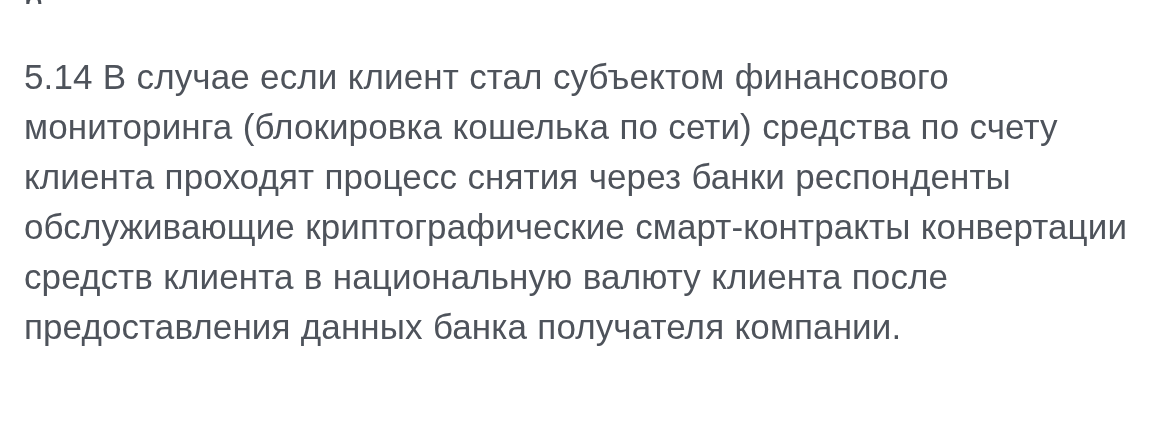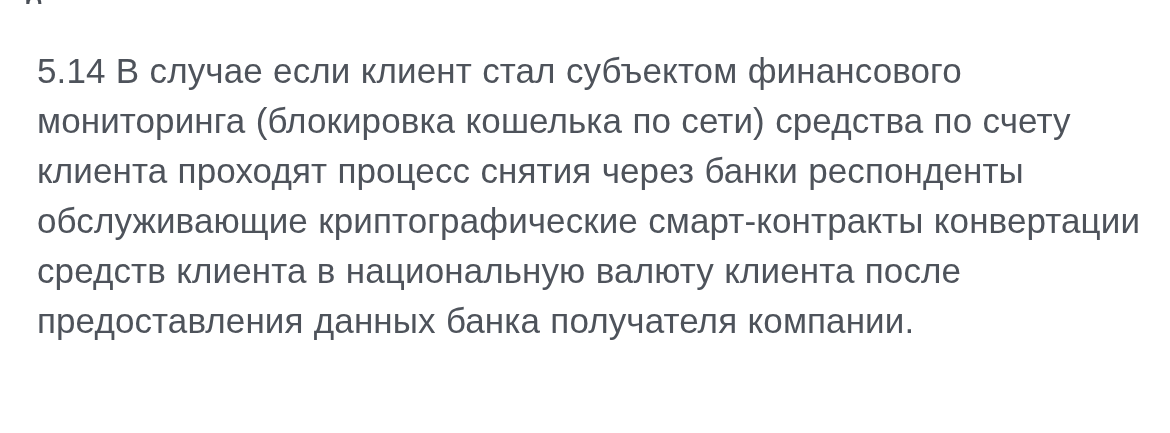--- a/index.html
+++ b/index.html
@@ -27,24 +27,23 @@
     width: 300px;
     height: 22px;
     overflow: hidden;
     color: #4a4f57;
     font-size: 34px;
     line-height: 40px;
     white-space: nowrap;
   }
   .paragraph-block {
     position: absolute;
-    top: 46px;
+    top: 52px;
     left: 24px;
     width: 1132px;
-    margin-left: 13px;
   }
   .paragraph {
     margin: 0;
     color: #4e535b;
     font-size: 35px;
     line-height: 50px;
     font-weight: 400;
     letter-spacing: 0.1px;
     text-align: left;
     word-spacing: 0.5px;

